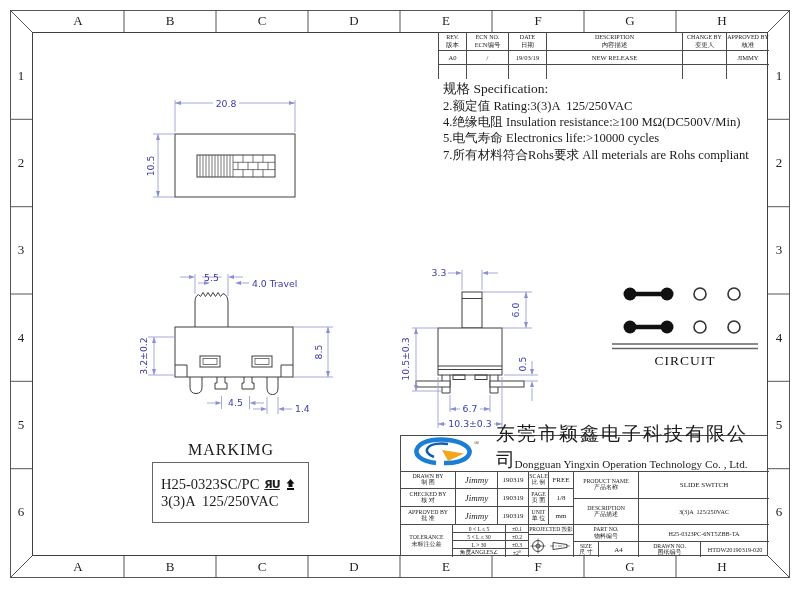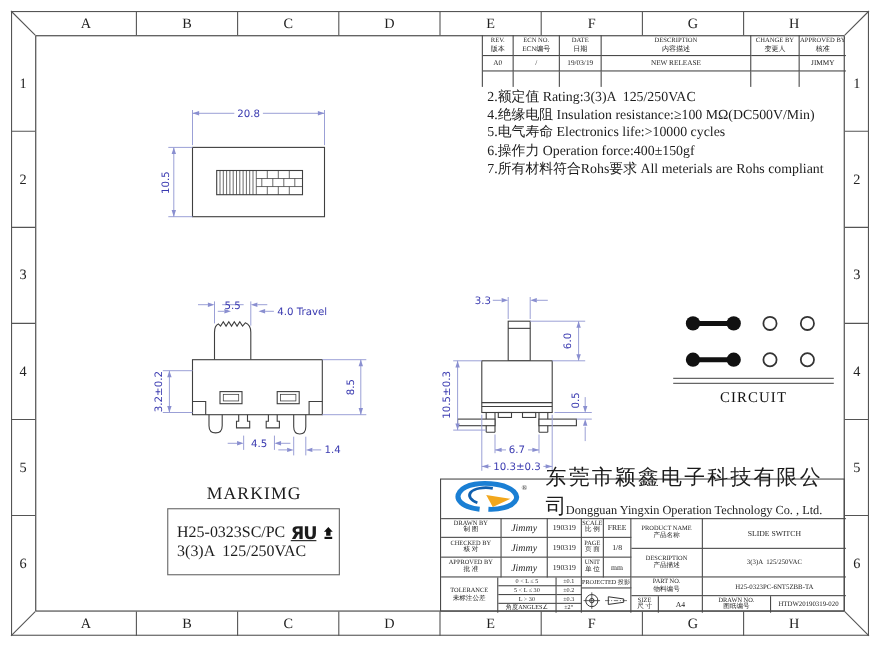--- a/index.html
+++ b/index.html
@@ -25,21 +25,21 @@
   .ol{stroke:#3f3f3f;stroke-width:1;fill:none;}
   .olw{stroke:#3f3f3f;stroke-width:1;fill:#fff;}
   .thin{stroke:#3f3f3f;stroke-width:0.7;fill:none;}
   .dl{stroke:#9a9fd6;stroke-width:0.9;fill:none;}
   .ar{fill:#8a8fd0;stroke:none;}
   .dt{fill:#3a3ab0;font-family:"DejaVu Sans",sans-serif;font-size:9.3px;}
   
   #marking-title{left:150px;top:441px;width:162px;text-align:center;font-size:16px;letter-spacing:1px;}
   #marking-box{left:152px;top:462px;width:157px;height:61px;border:1px solid #666;box-sizing:border-box;display:flex;flex-direction:column;justify-content:center;padding-left:8px;gap:0;}
   .mk-line{font-size:14.5px;line-height:17px;display:flex;align-items:center;gap:5px;}
-  .ul-mark{font-family:"DejaVu Sans",sans-serif;font-weight:bold;font-size:16px;letter-spacing:-1px;text-decoration:underline;}
+  .ul-mark{font-family:"DejaVu Sans",sans-serif;font-weight:bold;font-size:11px;letter-spacing:-1px;text-decoration:underline;}
   
   #title-block{left:400px;top:435px;width:368px;height:121px;border:1px solid #4a4a4a;box-sizing:border-box;}
   .cell{position:absolute;display:flex;flex-direction:column;align-items:center;justify-content:center;border-right:1px solid #4a4a4a;border-bottom:1px solid #4a4a4a;box-sizing:border-box;text-align:center;overflow:hidden;}
   .cell.nr{border-right:none;justify-content:center;}
   .cell.nb{border-bottom:none;}
   .lbl-en{font-size:5.8px;line-height:6.8px;}
   .lbl-cn{font-size:6px;line-height:7px;}
   .v7{font-size:7px;}
   .v6{font-size:6.2px;}
   .sig{font-style:italic;font-size:9px;}
@@ -158,24 +158,24 @@
       </div>
     <div class="rt-cell nb" style="left:244px;top:33px;width:44px;height:14px">
         <div class="rt-val"></div>
       </div>
     <div class="rt-cell nb nr" style="left:288px;top:33px;width:42px;height:14px">
         <div class="rt-val"></div>
       </div>
   </div>
 
   <div class="abs" style="left:443px;top:80px;width:322px">
+    <div class="spec-title pre">规格 Specification:</div>
     <div class="spec-item pre">2.额定值 Rating:3(3)A  125/250VAC</div>
     <div class="spec-item pre">4.绝缘电阻 Insulation resistance:≥100 MΩ(DC500V/Min)</div>
     <div class="spec-item pre">5.电气寿命 Electronics life:&gt;10000 cycles</div>
-    <div class="spec-item pre">6.操作力 Operation force:400±150gf</div>
     <div class="spec-item pre">7.所有材料符合Rohs要求 All meterials are Rohs compliant</div>
   </div>
 
   <svg class="view" style="left:145px;top:86px" width="170" height="122" viewBox="0 0 170 122">
     <g>
       <rect class="olw" x="30" y="48" width="120" height="63"></rect>
       <rect class="ol" x="52" y="69" width="78" height="22"></rect>
       <path class="thin" d="M88,69 V91"></path>
       <path class="thin" d="M55,69 V91 M58,69 V91 M61,69 V91 M64,69 V91 M67,69 V91 M70,69 V91 M73,69 V91 M76,69 V91 M79,69 V91 M82,69 V91 M85,69 V91"></path>
       <path class="thin" d="M88,76.3 H130 M88,83.6 H130 M98,69 V76.3 M108,69 V76.3 M118,69 V76.3 M93,76.3 V83.6 M103,76.3 V83.6 M113,76.3 V83.6 M123,76.3 V83.6 M98,83.6 V91 M108,83.6 V91 M118,83.6 V91"></path>

